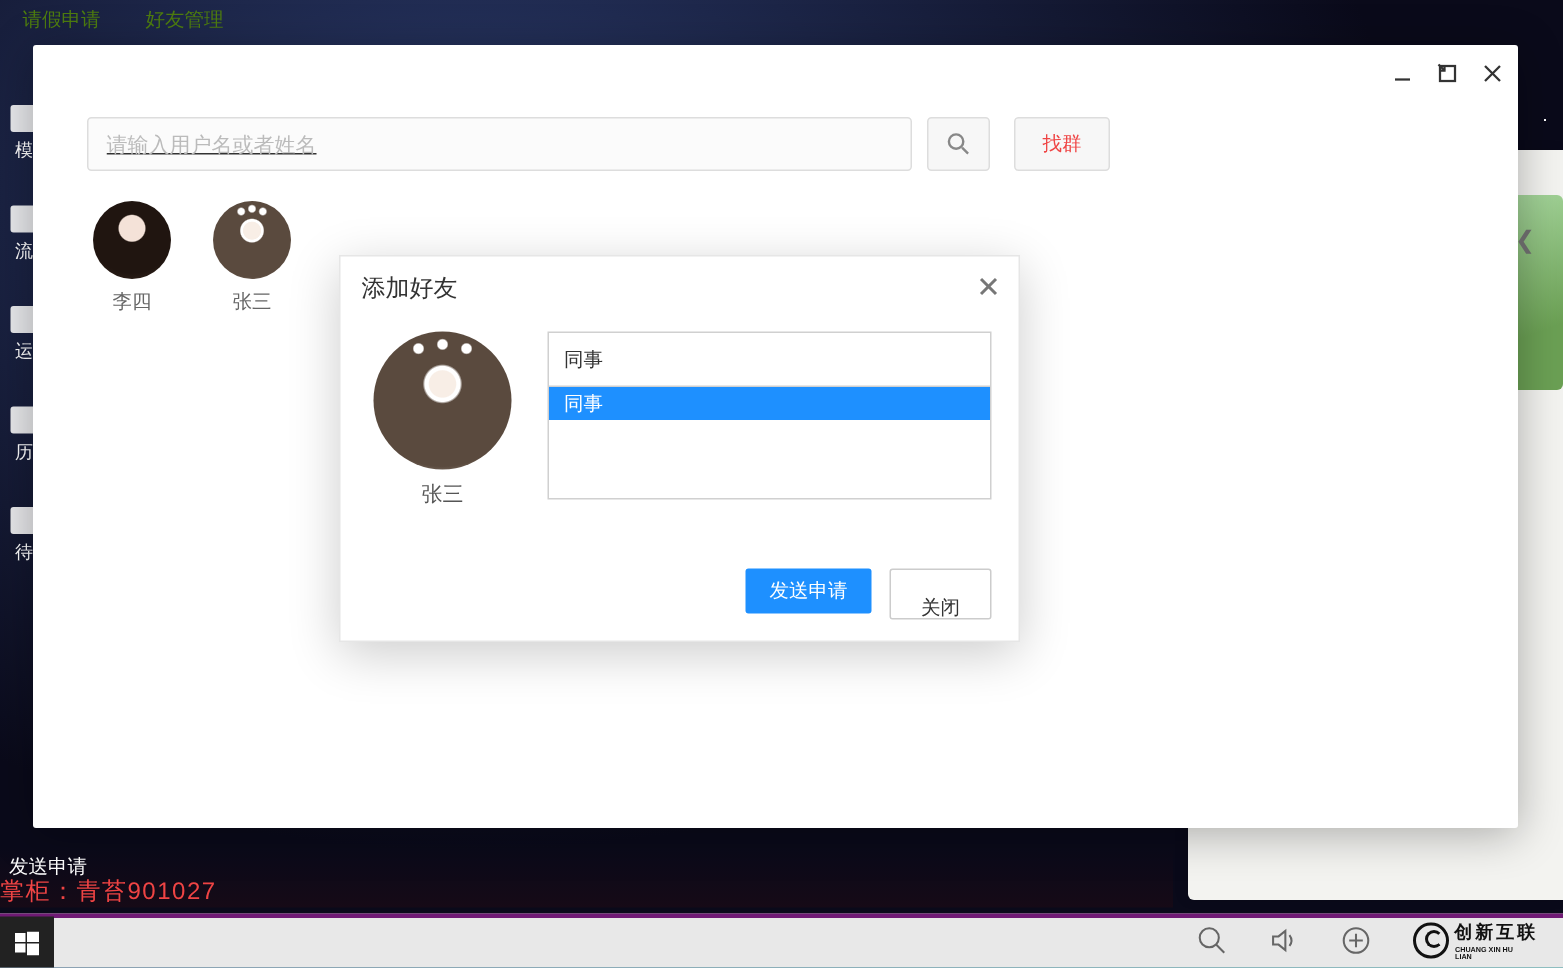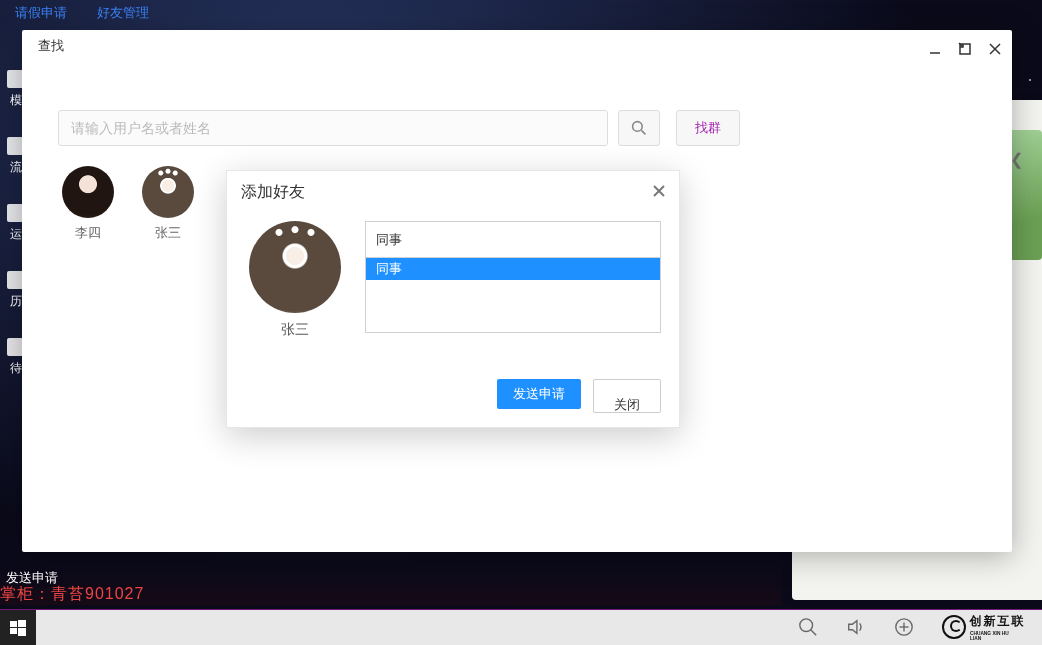--- a/index.html
+++ b/index.html
@@ -1,58 +1,58 @@
 <!DOCTYPE html>
 <html><head>
 <meta charset="utf-8">
 <style>
 * { margin: 0; padding: 0; box-sizing: border-box; font-family: "Microsoft YaHei", sans-serif; }
 body { width: 1042px; height: 645px; overflow: hidden; background: linear-gradient(135deg, #1a2980 0%, #26d0ce 100%); position: relative; }
 
 .desktop-bg { position: absolute; inset: 0; background: radial-gradient(ellipse at 30% 20%, #2a3a6a 0%, #0a0a1a 60%); }
 .desktop-bg::after { content:""; position:absolute; inset:0; background-image: radial-gradient(circle at 15% 40%, #fff 0.5px, transparent 1px), radial-gradient(circle at 35% 60%, #fff 0.5px, transparent 1px), radial-gradient(circle at 60% 30%, #fff 0.5px, transparent 1px), radial-gradient(circle at 80% 70%, #fff 0.5px, transparent 1px); background-size: 200px 200px; }
 
-.top-menu { position: absolute; top: 4px; left: 15px; z-index: 2; color: #3b82f6; font-size: 13px; display: flex; gap: 30px; }
+.top-menu { position: absolute; top: 4px; left: 15px; z-index: 2; color: #4d7c0f; font-size: 13px; display: flex; gap: 30px; }
 
 .sidebar { position: absolute; left: 0; top: 28px; width: 20px; display: flex; flex-direction: column; gap: 28px; z-index: 2; color: #fff; font-size: 12px; }
 .sidebar-item { display:flex; flex-direction:column; align-items:center; gap:4px; }
 .sidebar-icon { width:18px; height:18px; background: rgba(255,255,255,0.9); border-radius:2px; }
 
 .right-panel { position:absolute; right:0; top:100px; width:250px; height:500px; background:#f3f3f0; z-index:1; border-radius:4px 0 0 4px; box-shadow: -2px 0 8px rgba(0,0,0,0.1);}
 .right-panel-photo { position:absolute; top:30px; right:0; width:50px; height:130px; background: linear-gradient(160deg,#a8d89f 0%, #6ba054 70%); border-radius:4px; }
 .right-chevron { position:absolute; right:14px; top:150px; width:18px; height:18px; color:#666; font-size:16px; z-index:5; }
 
 .task-bar { position:absolute; left:0; bottom:58px; color:#fff; font-size:13px; z-index:2; }
 .watermark-red { position:absolute; left:0; bottom:40px; color:#ef4444; font-size:16px; font-weight:500; z-index:2; letter-spacing:1px; }
 
 .horizon { position:absolute; left:0; right:260px; top:565px; height:40px; background: linear-gradient(180deg, rgba(30,20,30,0) 0%, rgba(30,10,20,0.6) 100%); z-index:1;}
 
-.taskbar { position:absolute; left:0; right:0; bottom:0; height:36px; background:#e8e8e8; display:flex; align-items:center; z-index:10; border-top:1px solid #701a75; }
+.taskbar { position:absolute; left:0; right:0; bottom:0; height:36px; background:#e8e8e8; display:flex; align-items:center; z-index:10; border-top:3px solid #701a75; }
 .win-start { width:36px; height:36px; display:flex; align-items:center; justify-content:center; background:#222; }
 .win-start svg { width:16px; height:16px; }
 .tray { position:absolute; right:10px; bottom:0; height:36px; display:flex; align-items:center; gap:28px; }
 .tray-icon { width:20px; height:20px; color:#555; display:flex; align-items:center; justify-content:center; }
 .tray-icon svg { width:20px; height:20px; stroke:#666; fill:none; stroke-width:1.5; }
 .logo-cx { width:90px; height:28px; display:flex; align-items:center; gap:4px; color:#111; font-size:10px; font-weight:bold; }
 .logo-cx .cx { width:24px;height:24px;border-radius:50%;border:2px solid #111; position:relative; }
 .logo-cx .cx::before{content:""; position:absolute; left:6px; top:3px; width:8px; height:8px; border:2px solid #111; border-radius:50%; border-right-color:transparent;}
 
 
 .dialog-main { position:absolute; left:22px; top:30px; width:990px; height:522px; background:#fff; z-index:4; border-radius:2px; box-shadow:0 4px 30px rgba(0,0,0,0.3); }
 .dialog-title { height:32px; line-height:32px; padding-left:16px; font-size:13px; color:#333; border-bottom:0; display:flex; align-items:center; }
 .dialog-controls { position:absolute; right:6px; top:8px; display:flex; gap:8px; }
 .ctl-btn { width:22px; height:22px; display:flex; align-items:center; justify-content:center; color:#333; cursor:pointer; }
 .ctl-btn svg { width:14px; height:14px; stroke:#333; stroke-width:1.5; fill:none; }
 
 .search-row { margin:48px 0 0 36px; display:flex; gap:10px; align-items:center; }
-.search-input { width:550px; height:36px; border:1px solid #ddd; border-radius:3px; padding:0 12px; font-size:14px; color:#333; background:#fbfbfb; }
+.search-input { width:550px; height:36px; border:1px solid #ddd; border-radius:3px; padding:0 12px; font-size:14px; color:#333; background:#fbfbfb;text-decoration:underline; }
 .search-input::placeholder { color:#bbb; }
 .search-btn { width:42px; height:36px; border:1px solid #ddd; border-radius:3px; background:#f7f7f7; display:flex; align-items:center; justify-content:center; cursor:pointer; }
 .search-btn svg { width:16px; height:16px; stroke:#888; fill:none; stroke-width:2; }
-.group-btn { height:36px; padding:0 18px; border:1px solid #ddd; border-radius:3px; background:#f7f7f7; font-size:13px; color:#a21caf; cursor:pointer; margin-left:6px; }
+.group-btn { height:36px; padding:0 18px; border:1px solid #ddd; border-radius:3px; background:#f7f7f7; font-size:13px; color:#ef4444; cursor:pointer; margin-left:6px; }
 .result-list { display:flex; gap:28px; margin:20px 0 0 40px;}
 .result-item { display:flex; flex-direction:column; align-items:center; gap:6px; cursor:pointer; }
 .avatar { width:52px; height:52px; border-radius:50%; background:#dcd2c8; background-size:cover; position:relative; overflow:hidden;}
 .avatar.a1 { background: radial-gradient(circle at 50% 35%, #f4e2d8 0%, #f4e2d8 20%, #201510 22%, #201510 70%, #3a2a20 100%);}
 .avatar.a2 { background: radial-gradient(circle at 50% 38%, #f8eee6 0%, #f8eee6 14%, #fff 15%, #fff 18%, #5a4a3e 20%, #5a4a3e 75%, #d8cfc6 100%);}
 .avatar.a2::before { content:""; position:absolute; top:-2px; left:8px; right:8px; height:18px; background: radial-gradient(circle at 30% 50%, #fff 2px, transparent 3px), radial-gradient(circle at 50% 40%, #fff 2px, transparent 3px), radial-gradient(circle at 70% 50%, #fff 2px, transparent 3px);}
 .result-name { font-size:13px; color:#666;text-align:center; }
 
 
 .modal-af { position:absolute; left:226px; top:170px; width:454px; height:258px; background:#fff; z-index:8; box-shadow:0 8px 32px rgba(0,0,0,0.2); border:1px solid #e6e6e6; }
@@ -112,21 +112,20 @@
   <div class="right-panel-photo"></div>
 </div>
 <div class="right-chevron">❮</div>
 
 <div class="horizon"></div>
 
 <div class="task-bar" style="left:6px;">发送申请</div>
 <div class="watermark-red">掌柜：青苔901027</div>
 
 <div class="dialog-main">
-  <div class="dialog-title">查找</div>
   <div class="dialog-controls">
     <div class="ctl-btn">
         <svg viewBox="0 0 14 14">
           <line x1="2" y1="11" x2="12" y2="11"></line>
         </svg>
       </div>
     <div class="ctl-btn">
         <svg viewBox="0 0 14 14">
           <rect x="2" y="2" width="10" height="10"></rect>
           <polyline points="5,2 5,5 2,5" fill="none"></polyline>

